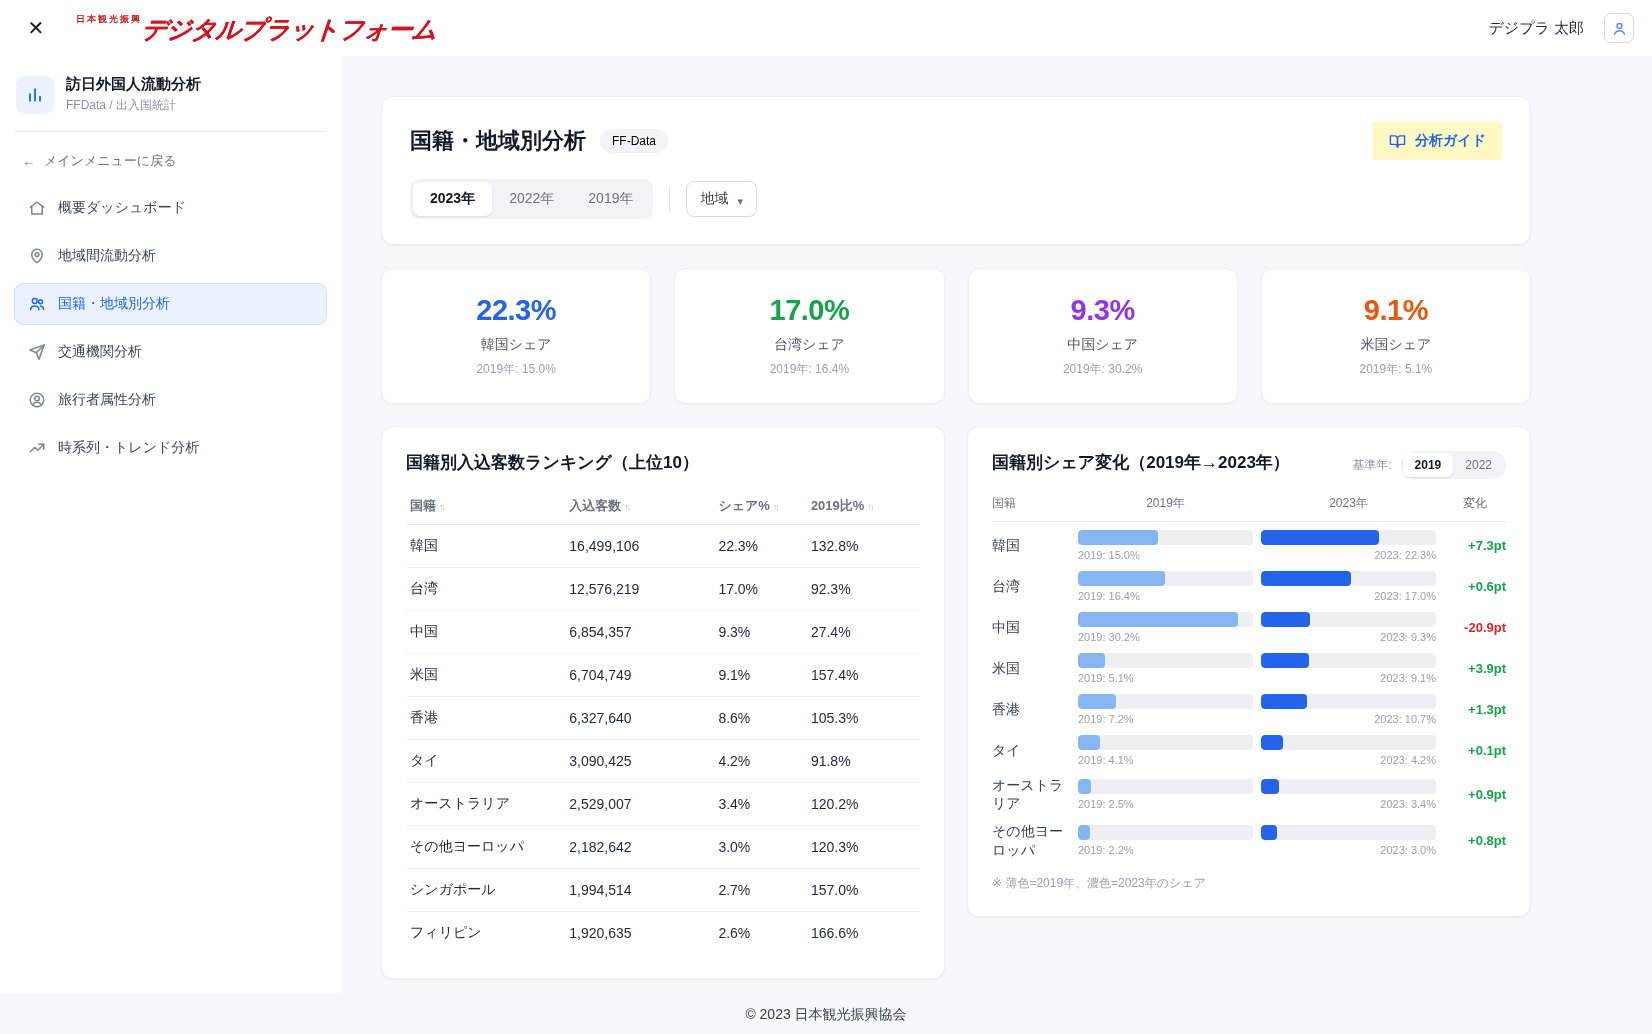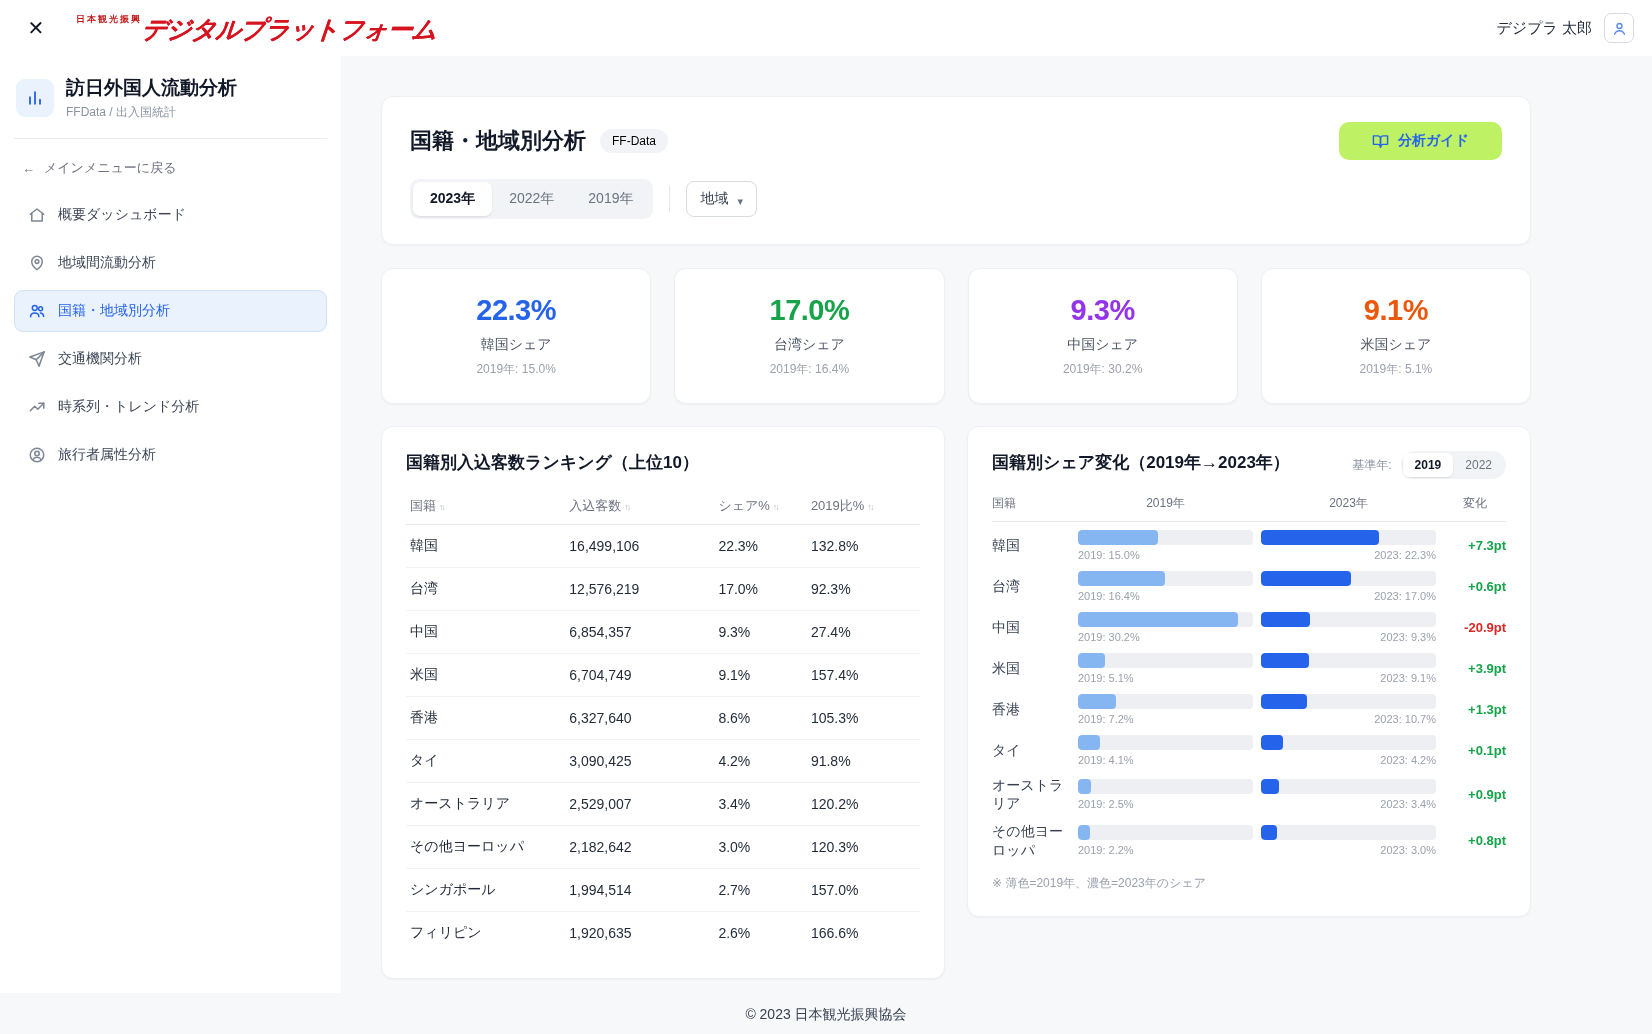--- a/index.html
+++ b/index.html
@@ -9,67 +9,67 @@
     width:1652px;min-height:1034px;
     font-family:"Liberation Sans","DejaVu Sans",sans-serif;
     color:#1f2937;display:flex;flex-direction:column;background:#fff;
   }
   
   .header{height:56px;display:flex;align-items:center;padding:0 18px;background:#fff;gap:16px;flex-shrink:0}
   .close-btn{width:36px;height:36px;border:none;background:none;font-size:20px;color:#111827;cursor:pointer;line-height:1}
   .logo{display:flex;line-height:1;cursor:pointer}
   .logo-small{font-size:9px;color:#c21d1d;font-weight:bold;letter-spacing:2px;margin-left:6px}
   .logo-main{font-size:25px;font-weight:bold;color:#d61420;font-style:italic;letter-spacing:-1px;transform:skewX(-5deg);margin-top:2px;text-shadow:0 0 .4px #d61420}
-  .header-right{margin-left:auto;display:flex;align-items:center;gap:12px}
+  .header-right{margin-left:auto;display:flex;align-items:center;gap:20px}
   .user-name{font-size:15px;color:#1f2937}
   .avatar-btn{width:30px;height:30px;border:1px solid #d6dbe3;border-radius:7px;background:#fff;display:flex;align-items:center;justify-content:center;color:#5b8def;cursor:pointer}
   
   .body-row{display:flex;flex:1;align-items:stretch}
   .sidebar{width:341px;background:#fff;flex-shrink:0;padding-bottom:24px}
   .main{flex:1;background:#f7f8fa;padding:40px 0 14px 40px}
   .content{width:1150px}
   
   .side-app{display:flex;gap:12px;align-items:center;padding:19px 16px 17px}
   .side-app-icon{width:38px;height:38px;border-radius:9px;background:#eaf2fe;color:#2563eb;display:flex;align-items:center;justify-content:center;flex-shrink:0}
-  .side-app-title{font-size:19px;font-weight:bold;color:#111827}
+  .side-app-title{font-size:15px;font-weight:bold;color:#111827}
   .side-app-sub{font-size:12px;color:#8a93a3;margin-top:3px}
   .side-divider{border-bottom:1px solid #e8ebf0;margin:0 14px 12px}
   .back-link{display:flex;align-items:center;gap:9px;padding:8px 22px 14px;font-size:13px;color:#6b7280;cursor:pointer;background:none;border:none}
   .nav{display:flex;flex-direction:column}
   .nav-item{display:flex;align-items:center;gap:12px;margin:3px 14px;padding:11px 13px;border-radius:9px;font-size:14px;color:#3c4656;border:1px solid transparent;cursor:pointer;background:none;text-align:left}
   .nav-item .nicon{color:#7d8695;display:flex;flex-shrink:0}
   .nav-item.active{background:#eaf2fe;border-color:#cfe1fb;color:#2563eb}
   .nav-item.active .nicon{color:#2563eb}
   
   .card{background:#fff;border-radius:12px;border:1px solid #edeff3;box-shadow:0 1px 2px rgba(16,24,40,.04)}
   .title-card{padding:25px 28px}
   .title-row{display:flex;align-items:center;gap:14px}
   .page-title{font-size:22px;font-weight:bold;color:#111827}
   .badge{font-size:12px;color:#000000;background:#f1f3f6;border-radius:999px;padding:5px 12px}
-  .guide-btn{margin-left:auto;display:flex;align-items:center;gap:9px;background:#bef264;color:#2563eb;border:none;border-radius:10px;padding:10px 33px;font-size:14px;font-weight:bold;cursor:pointer}
+  .guide-btn{margin-left:auto;display:flex;align-items:center;gap:9px;background:#fef9c3;color:#2563eb;border:none;border-radius:1px;padding:10px 16px;font-size:14px;font-weight:bold;cursor:pointer}
   .filters{display:flex;align-items:center;gap:16px;margin-top:19px}
   .tab-group{display:inline-flex;background:#f1f3f6;border-radius:9px;padding:3px}
   .tab{border:none;background:none;font-size:14px;color:#6b7280;padding:8px 17px;border-radius:7px;cursor:pointer}
   .tab.active{background:#fff;color:#111827;font-weight:bold;box-shadow:0 1px 2px rgba(0,0,0,.10)}
   .v-sep{width:1px;height:26px;background:#e3e6eb}
   .dropdown{display:flex;align-items:flex-end;gap:9px;border:1px solid #d7dbe2;border-radius:8px;background:#fff;padding:8px 13px;font-size:14px;color:#374151;cursor:pointer}
   .chev{font-size:11px;color:#6b7280}
   
   .stats{display:grid;grid-template-columns:repeat(4,1fr);gap:23px;margin-top:23px}
   .stat-card{padding:25px 18px;text-align:center}
   .stat-value{font-size:29px;font-weight:bold;letter-spacing:-.5px}
   .stat-label{font-size:14px;color:#4b5563;margin-top:9px}
   .stat-sub{font-size:12px;color:#9aa1ad;margin-top:7px}
   
   .panels{display:grid;grid-template-columns:1fr 1fr;gap:22px;margin-top:22px;align-items:start}
   .panel{padding:24px}
   .panel-title{font-size:17px;font-weight:bold;color:#111827}
   
   .rtable{width:100%;border-collapse:collapse;margin-top:14px}
-  .rtable th{text-align:left;font-size:13px;color:#6b7280;font-weight:normal;padding:9px 4px;border-bottom:1px solid #e5e8ed;white-space:nowrap;cursor:pointer}
+  .rtable th{text-align:left;font-size:13px;color:#6b7280;font-weight:bold;padding:9px 4px;border-bottom:1px solid #e5e8ed;white-space:nowrap;cursor:pointer}
   .sort{font-size:9px;color:#b3bac4;margin-left:3px;letter-spacing:-2px}
   .rtable td{font-size:14px;color:#1f2937;padding:12px 4px;border-bottom:1px solid #f1f3f6}
   .rtable tbody tr:last-child td{border-bottom:none}
   
   .share-head{display:flex;align-items:flex-start}
   .base-year{margin-left:auto;display:flex;align-items:center;gap:9px;font-size:12px;color:#8a93a3}
   .seg{display:inline-flex;background:#f1f3f6;border-radius:14px;padding:2px}
   .seg-btn{border:none;background:none;font-size:12px;color:#6b7280;padding:5px 12px;border-radius:6px;cursor:pointer}
   .seg-btn.active{background:#fff;color:#111827;font-weight:bold;box-shadow:0 1px 2px rgba(0,0,0,.10)}
   .chart-header{display:flex;font-size:12px;color:#6b7280;border-bottom:1px solid #e5e8ed;padding:16px 0 9px}
@@ -168,35 +168,35 @@
           <svg width="18" height="18" viewBox="0 0 24 24" fill="none" stroke="currentColor" stroke-width="2" stroke-linecap="round" stroke-linejoin="round">
               <path d="M21.5 2.5 11 13"></path>
               <path d="M21.5 2.5l-6.8 19-3.7-8.5-8.5-3.7z"></path>
             </svg>
         </span>
         <span>交通機関分析</span>
       </button>
       <button class="nav-item">
         <span class="nicon">
           <svg width="18" height="18" viewBox="0 0 24 24" fill="none" stroke="currentColor" stroke-width="2" stroke-linecap="round" stroke-linejoin="round">
-              <path d="M3 17l6-6 4 4 8-8"></path>
-              <path d="M14.5 7H21v6.5"></path>
-            </svg>
-        </span>
-        <span>時系列・トレンド分析</span>
-      </button>
-      <button class="nav-item">
-        <span class="nicon">
-          <svg width="18" height="18" viewBox="0 0 24 24" fill="none" stroke="currentColor" stroke-width="2" stroke-linecap="round" stroke-linejoin="round">
               <circle cx="12" cy="12" r="9"></circle>
               <circle cx="12" cy="10" r="3"></circle>
               <path d="M6.3 18.4c1.2-2.1 3.3-3.4 5.7-3.4s4.5 1.3 5.7 3.4"></path>
             </svg>
         </span>
         <span>旅行者属性分析</span>
+      </button>
+      <button class="nav-item">
+        <span class="nicon">
+          <svg width="18" height="18" viewBox="0 0 24 24" fill="none" stroke="currentColor" stroke-width="2" stroke-linecap="round" stroke-linejoin="round">
+              <path d="M3 17l6-6 4 4 8-8"></path>
+              <path d="M14.5 7H21v6.5"></path>
+            </svg>
+        </span>
+        <span>時系列・トレンド分析</span>
       </button>
     </nav>
   </aside>
 
   <main class="main">
     <div class="content">
 
       <section class="card title-card">
         <div class="title-row">
           <h1 class="page-title">国籍・地域別分析</h1>

